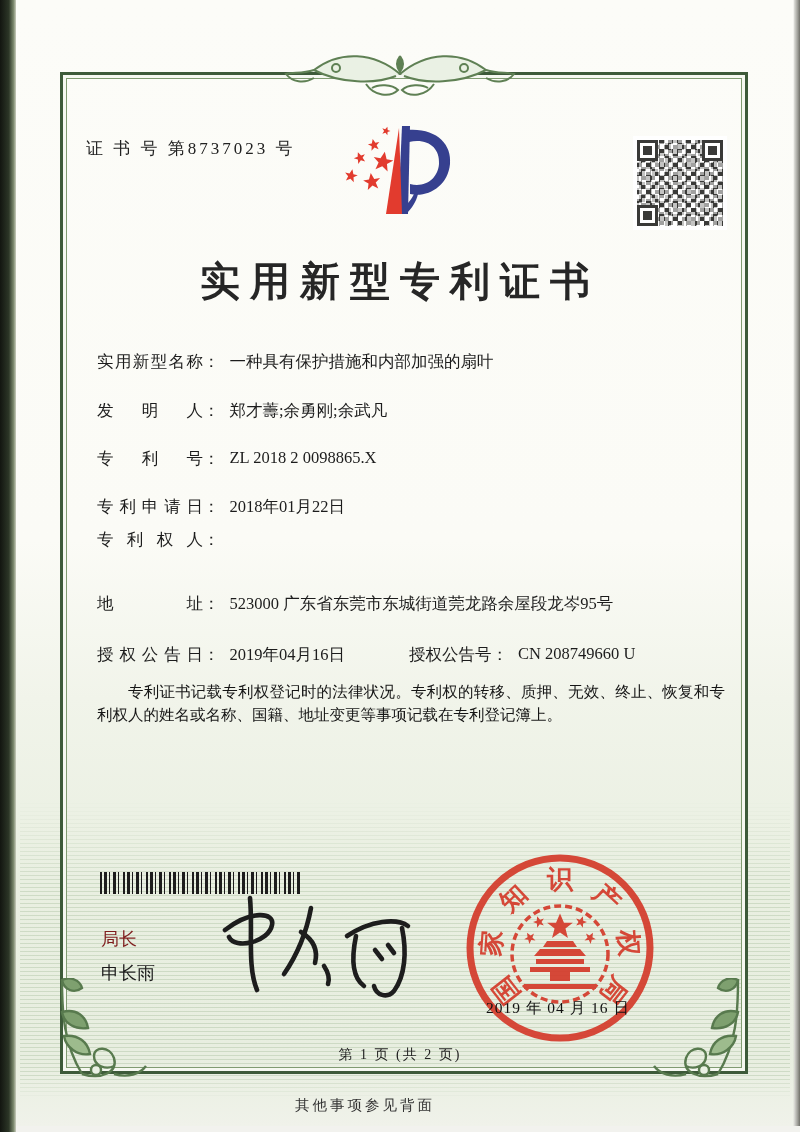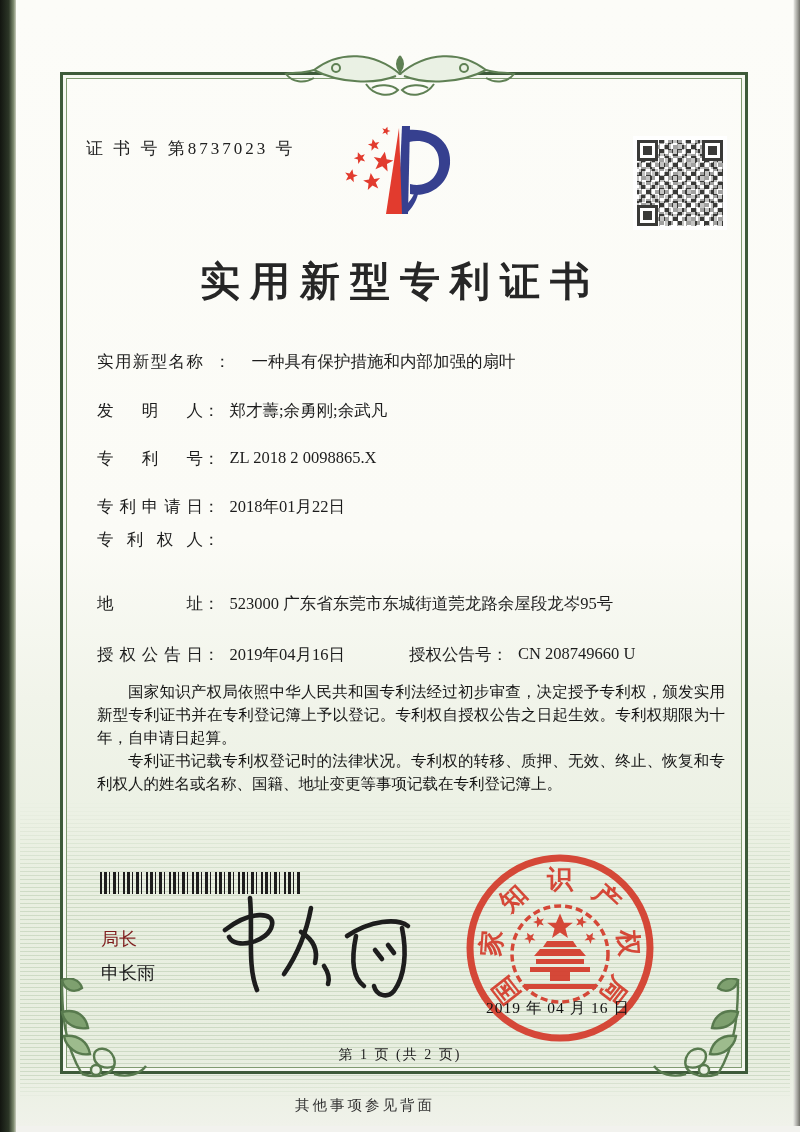--- a/index.html
+++ b/index.html
@@ -47,21 +47,21 @@
       box-shadow: inset 0 0 0 3px #3a3a38, inset 0 0 0 6px #fff; }
   .finder.tl { left:0; top:0; } .finder.tr { right:0; top:0; } .finder.bl { left:0; bottom:0; }
 
   .title { position:absolute; left:0; top:254px; width:100%; text-align:center;
     font-size:40px; font-weight:bold; letter-spacing:10px; color:#262626; }
 
   .fields { position:absolute; left:97px; top:351px; width:640px; font-size:16.5px; }
   .frow { position:absolute; left:0; display:flex; white-space:nowrap; }
   .frow .lab { display:inline-block; width:106px; text-align:justify; text-align-last:justify; }
   .frow .colon { margin-right:10px; }
-  .r0{top:0px;gap:11px;} .r1{top:49px;} .r2{top:97px;} .r3{top:145px;} .r4{top:178px;} .r5{top:242px;}
+  .r0{top:0px;} .r1{top:49px;} .r2{top:97px;} .r3{top:145px;} .r4{top:178px;} .r5{top:242px;}
   .grant-row { position:absolute; left:97px; top:644px; width:640px; font-size:16.5px; display:flex; white-space:nowrap; }
   .grant-row .lab { display:inline-block; width:106px; text-align:justify; text-align-last:justify; }
   .grant-row .colon { margin-right:10px; }
   .grant-no { margin-left:64px; }
 
   .paras { position:absolute; left:97px; top:680px; width:628px; font-size:15.5px;
     line-height:23px; text-align:justify; color:#151515; }
   .paras p { text-indent:2em; }
 
   .barcode { position:absolute; left:100px; top:872px; width:200px; height:22px;
@@ -196,21 +196,20 @@
   <div class="grant-row">
     <span class="lab">授权公告日</span>
       <span class="colon">：</span>
       <span>2019年04月16日</span>
     <span class="grant-no">授权公告号</span>
       <span class="colon">：</span>
       <span>CN 208749660 U</span>
   </div>
 
   <div class="paras">
-    <p>国家知识产权局依照中华人民共和国专利法经过初步审查，决定授予专利权，颁发实用新型专利证书并在专利登记簿上予以登记。专利权自授权公告之日起生效。专利权期限为十年，自申请日起算。</p>
     <p>专利证书记载专利权登记时的法律状况。专利权的转移、质押、无效、终止、恢复和专利权人的姓名或名称、国籍、地址变更等事项记载在专利登记簿上。</p>
   </div>
 
   <div class="barcode"></div>
 
   <div class="signer-title">局长</div>
   <div class="signer-name">申长雨</div>
 
   <svg class="signature" viewBox="0 0 220 118">
     <g fill="none" stroke="#1d1d1d" stroke-width="4.6" stroke-linecap="round">

